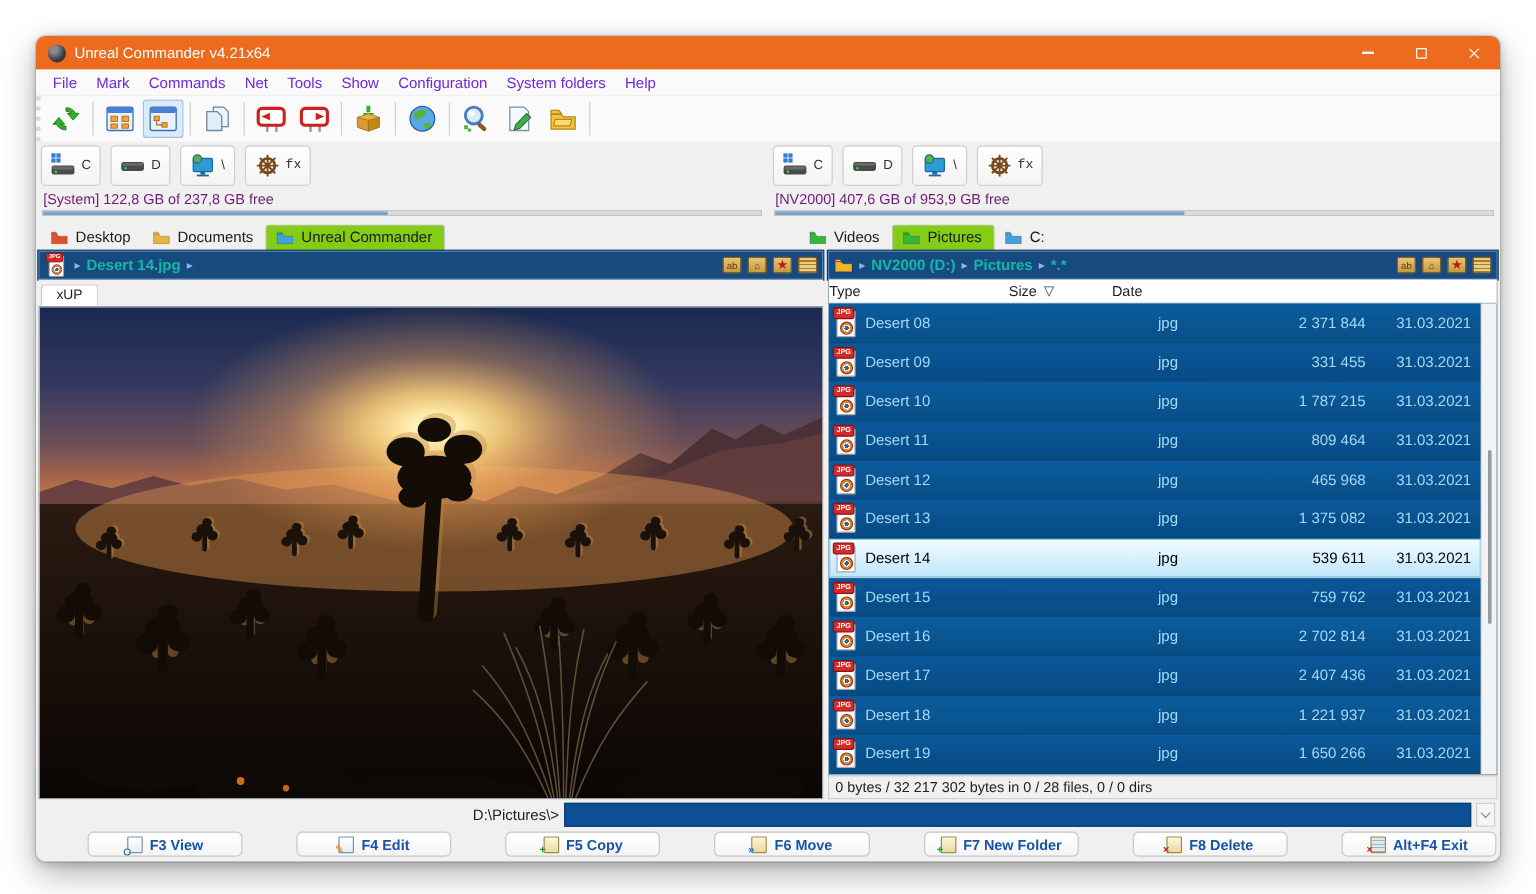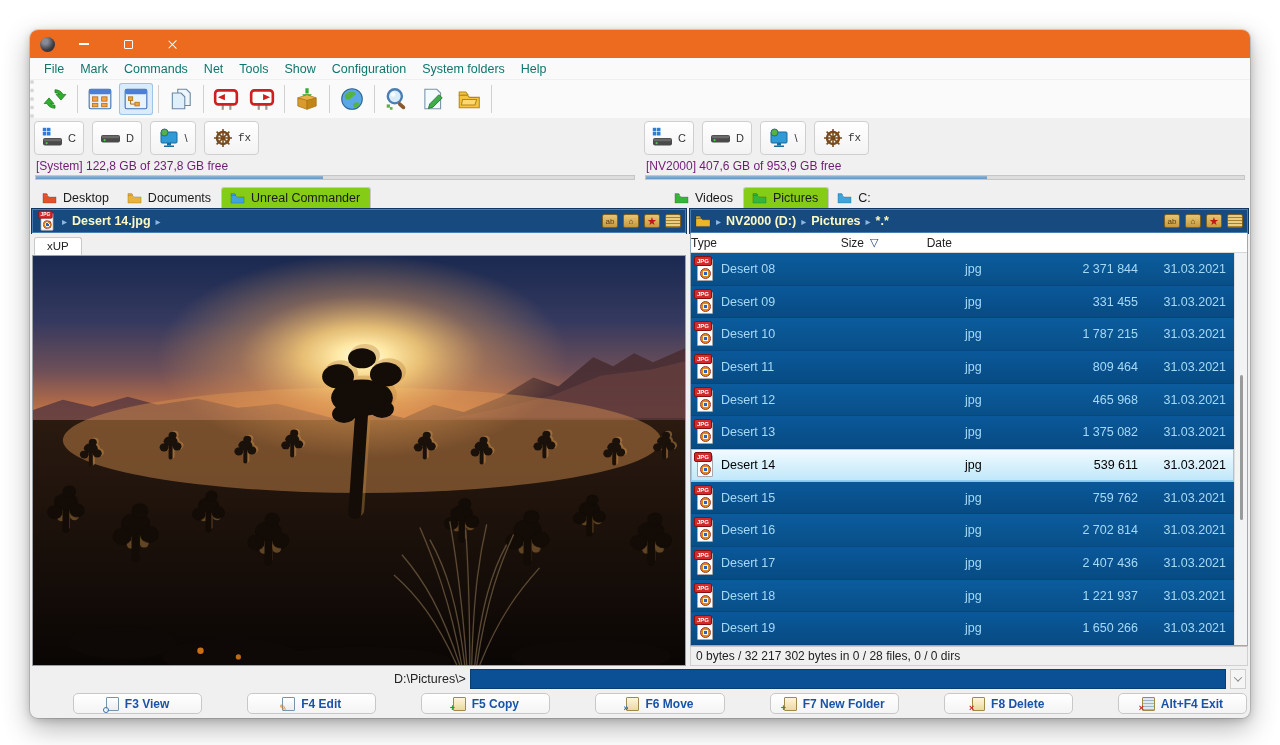--- a/index.html
+++ b/index.html
@@ -16,21 +16,21 @@
   .title-text { font-size:12.5px; flex:1; }
   .win-controls { display:flex; height:100%; }
   .win-btn { width:44px; height:100%; display:flex; align-items:center; justify-content:center; cursor:default; }
   .glyph-min { width:10px; height:1.5px; background:#fff; }
   .glyph-max { width:9px; height:9px; border:1.2px solid #fff; border-radius:1px; }
   .glyph-close { position:relative; width:11px; height:11px; }
   .glyph-close:before,.glyph-close:after { content:""; position:absolute; left:5px; top:0; width:1.4px; height:11px; background:#fff; }
   .glyph-close:before { transform:rotate(45deg);} .glyph-close:after { transform:rotate(-45deg);}
 
   
-  .menubar { height:22px; background:#fafafa; display:flex; align-items:center; padding-left:6px; font-size:12.5px; color:#0f766e; flex:none; border-bottom:1px solid #f0f0f0;}
+  .menubar { height:22px; background:#fafafa; display:flex; align-items:center; padding-left:6px; font-size:12.5px; color:#6d28d9; flex:none; border-bottom:1px solid #f0f0f0;}
   .menu-item { padding:2px 8px; }
 
   
   .toolbar { height:38px; background:#fafafa; display:flex; align-items:center; padding-left:4px; gap:2px; flex:none; border-left:4px dotted #d8d8d8;}
   .tb-btn { width:34px; height:32px; display:flex; align-items:center; justify-content:center; border-radius:3px; }
   .tb-btn.active { background:#dcebfa; box-shadow:0 0 0 1px #9cc3e8 inset; }
   .tb-sep { width:1px; height:28px; background:#d0d0d0; margin:0 3px; }
   .tb-btn svg { width:26px; height:26px; }
 
   
@@ -54,21 +54,21 @@
   .tab svg { width:15px; height:12px; }
 
   
   .panels { flex:1; display:flex; gap:4px; padding:0 2px; min-height:0; }
   .panel { display:flex; flex-direction:column; min-width:0; }
   .panel.left { width:654px; flex:none; }
   .panel.right { flex:1; }
 
   .breadcrumb { height:24px; background:#174A7E; border:1px solid #4a7db3; outline:1px solid #12365f;
     display:flex; align-items:center; padding:0 4px; gap:5px; flex:none; }
-  .bc-seg { color:#fef9c3; font-weight:bold; font-size:12.5px; white-space:nowrap; }
+  .bc-seg { color:#14b8a6; font-weight:bold; font-size:12.5px; white-space:nowrap; }
   .bc-arrow { color:#8fb6de; font-size:10px; }
   .bc-spacer { flex:1; }
   .bc-ico { width:16px; height:14px; border-radius:2px; background:linear-gradient(#e7c575,#c59a3e); border:1px solid #7e6020;
     display:flex; align-items:center; justify-content:center; font-size:8px; color:#5a3c10; flex:none;}
   .bc-ico.star { background:linear-gradient(#e7c575,#c59a3e); color:#c01818; font-size:11px; line-height:1;}
   .bc-ico.lines { background:repeating-linear-gradient(#e9cd85 0 2px,#a87f2c 2px 3px); }
 
   
   .jpg-icon { position:relative; width:20px; height:24px; flex:none; }
   .jpg-icon .page { position:absolute; left:2px; right:2px; top:2px; bottom:0; background:#fff; border:1px solid #a8a8a8; border-radius:1px; }
@@ -152,20 +152,21 @@
         <ellipse cx="6.5" cy="-11" rx="4.5" ry="4"></ellipse>
         <ellipse cx="2" cy="-22" rx="4" ry="3.5"></ellipse>
       </g>
   </defs>
 </svg>
 
 <div class="window">
 
   <div class="titlebar">
     <div class="app-icon"></div>
+    <div class="title-text">Unreal Commander v4.21x64</div>
     <div class="win-controls">
       <div class="win-btn">
           <div class="glyph-min"></div>
         </div>
       <div class="win-btn">
           <div class="glyph-max"></div>
         </div>
       <div class="win-btn">
           <div class="glyph-close"></div>
         </div>

